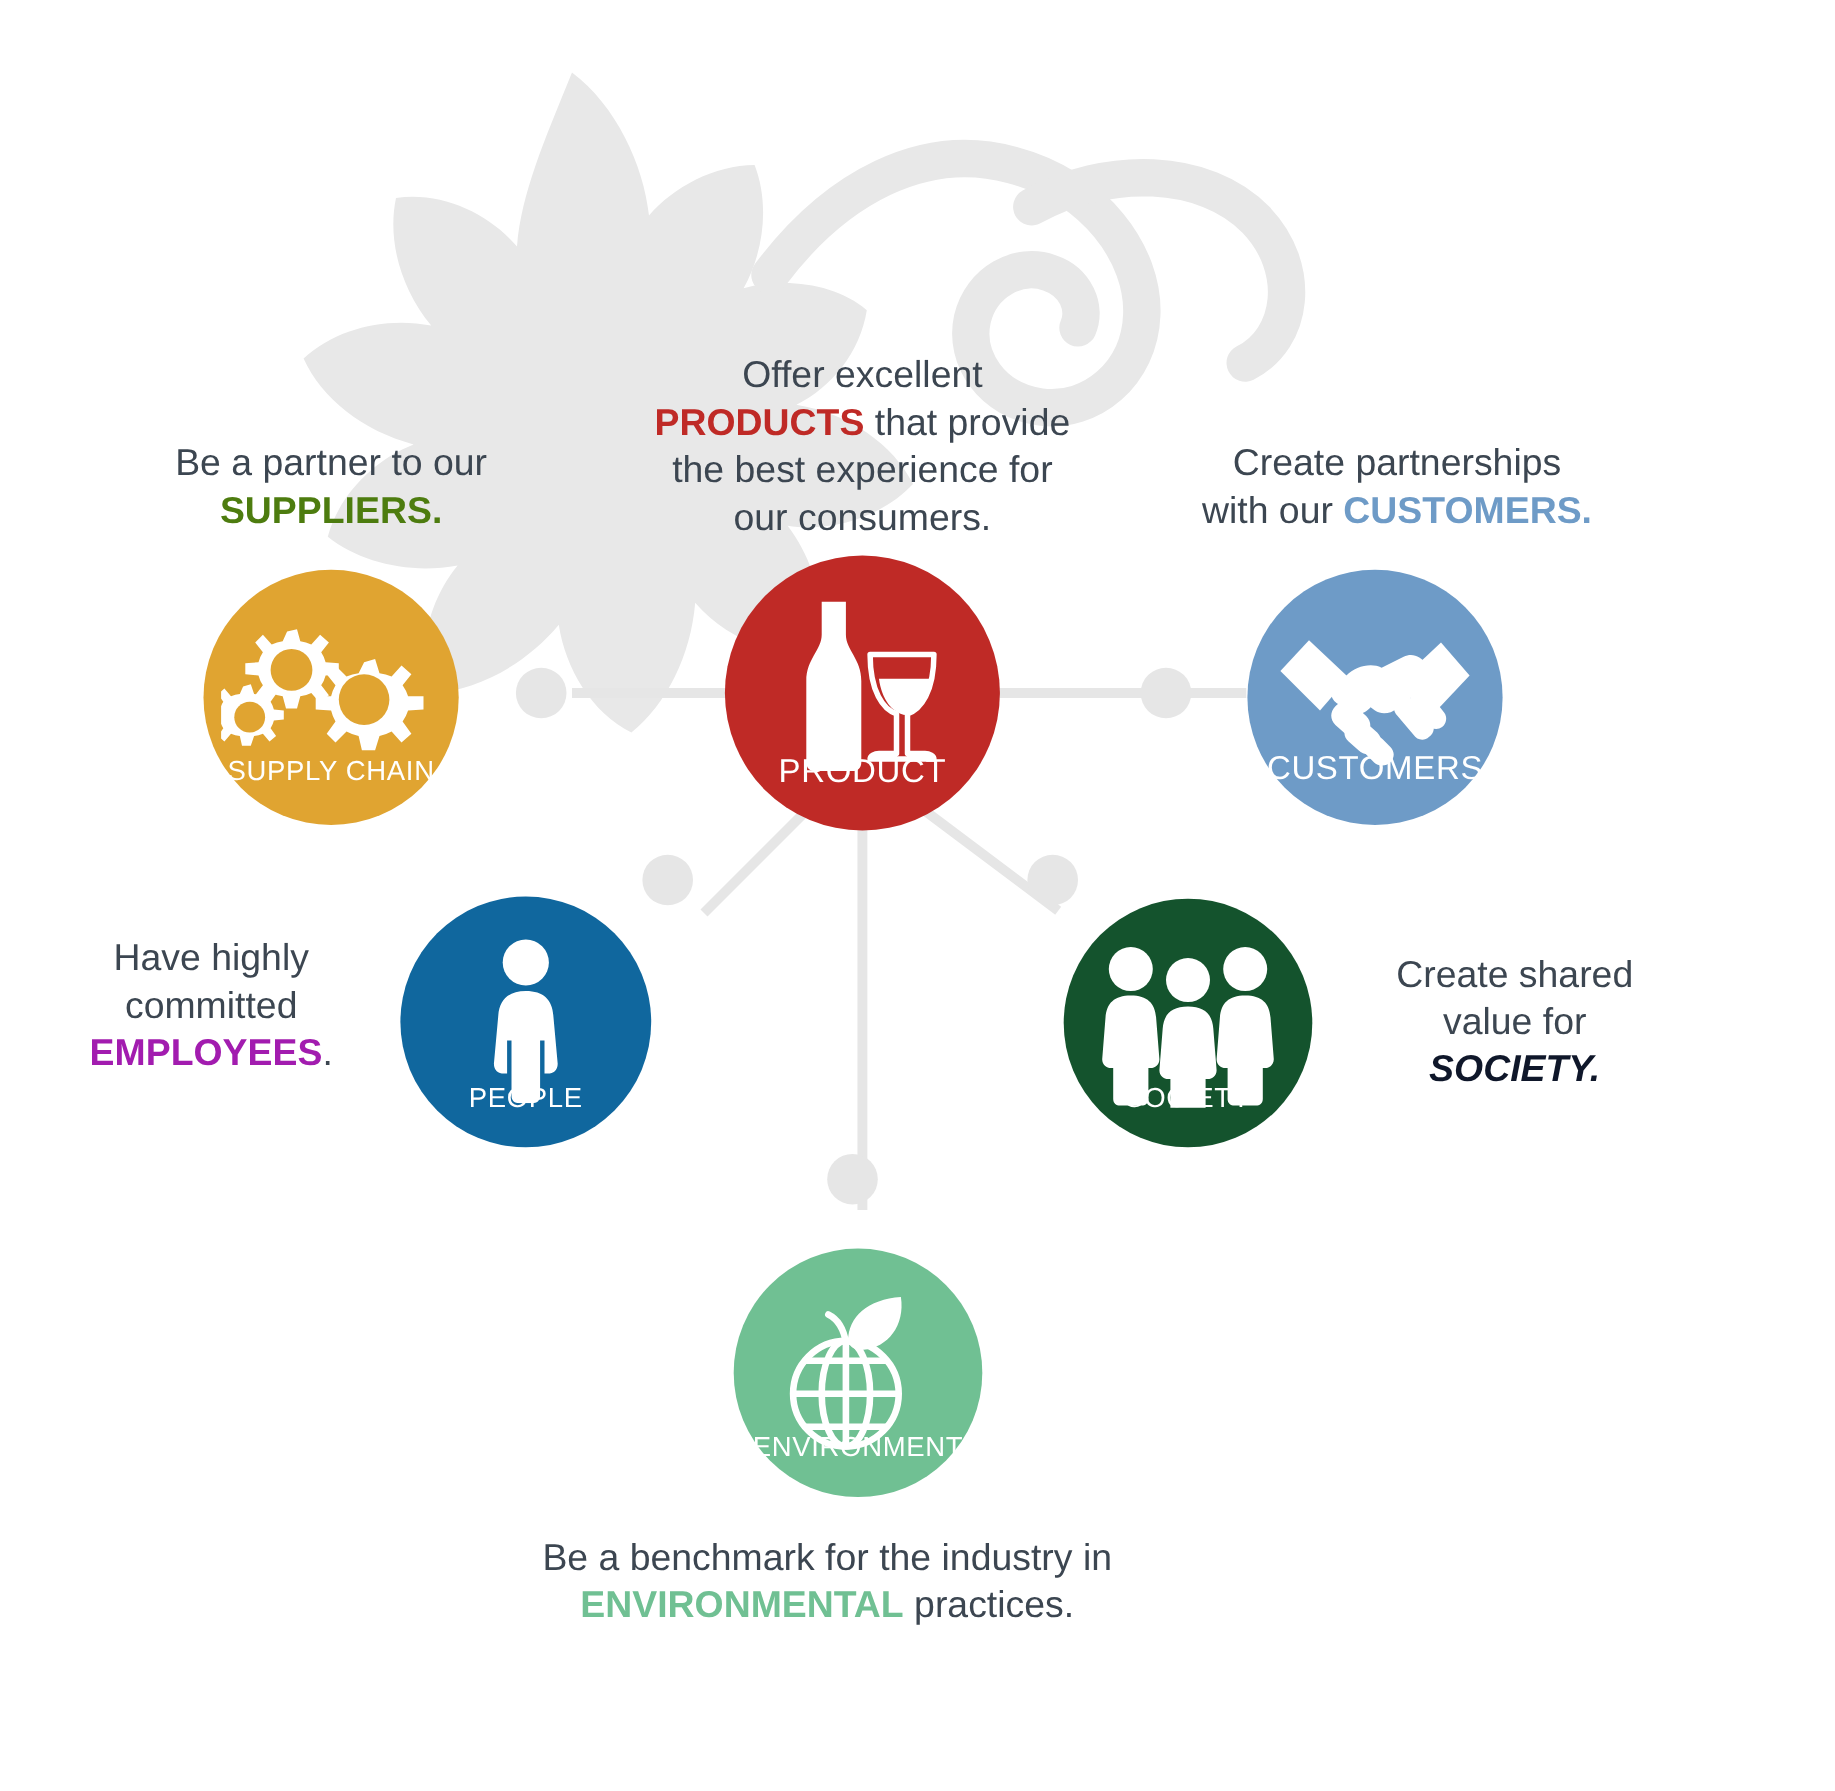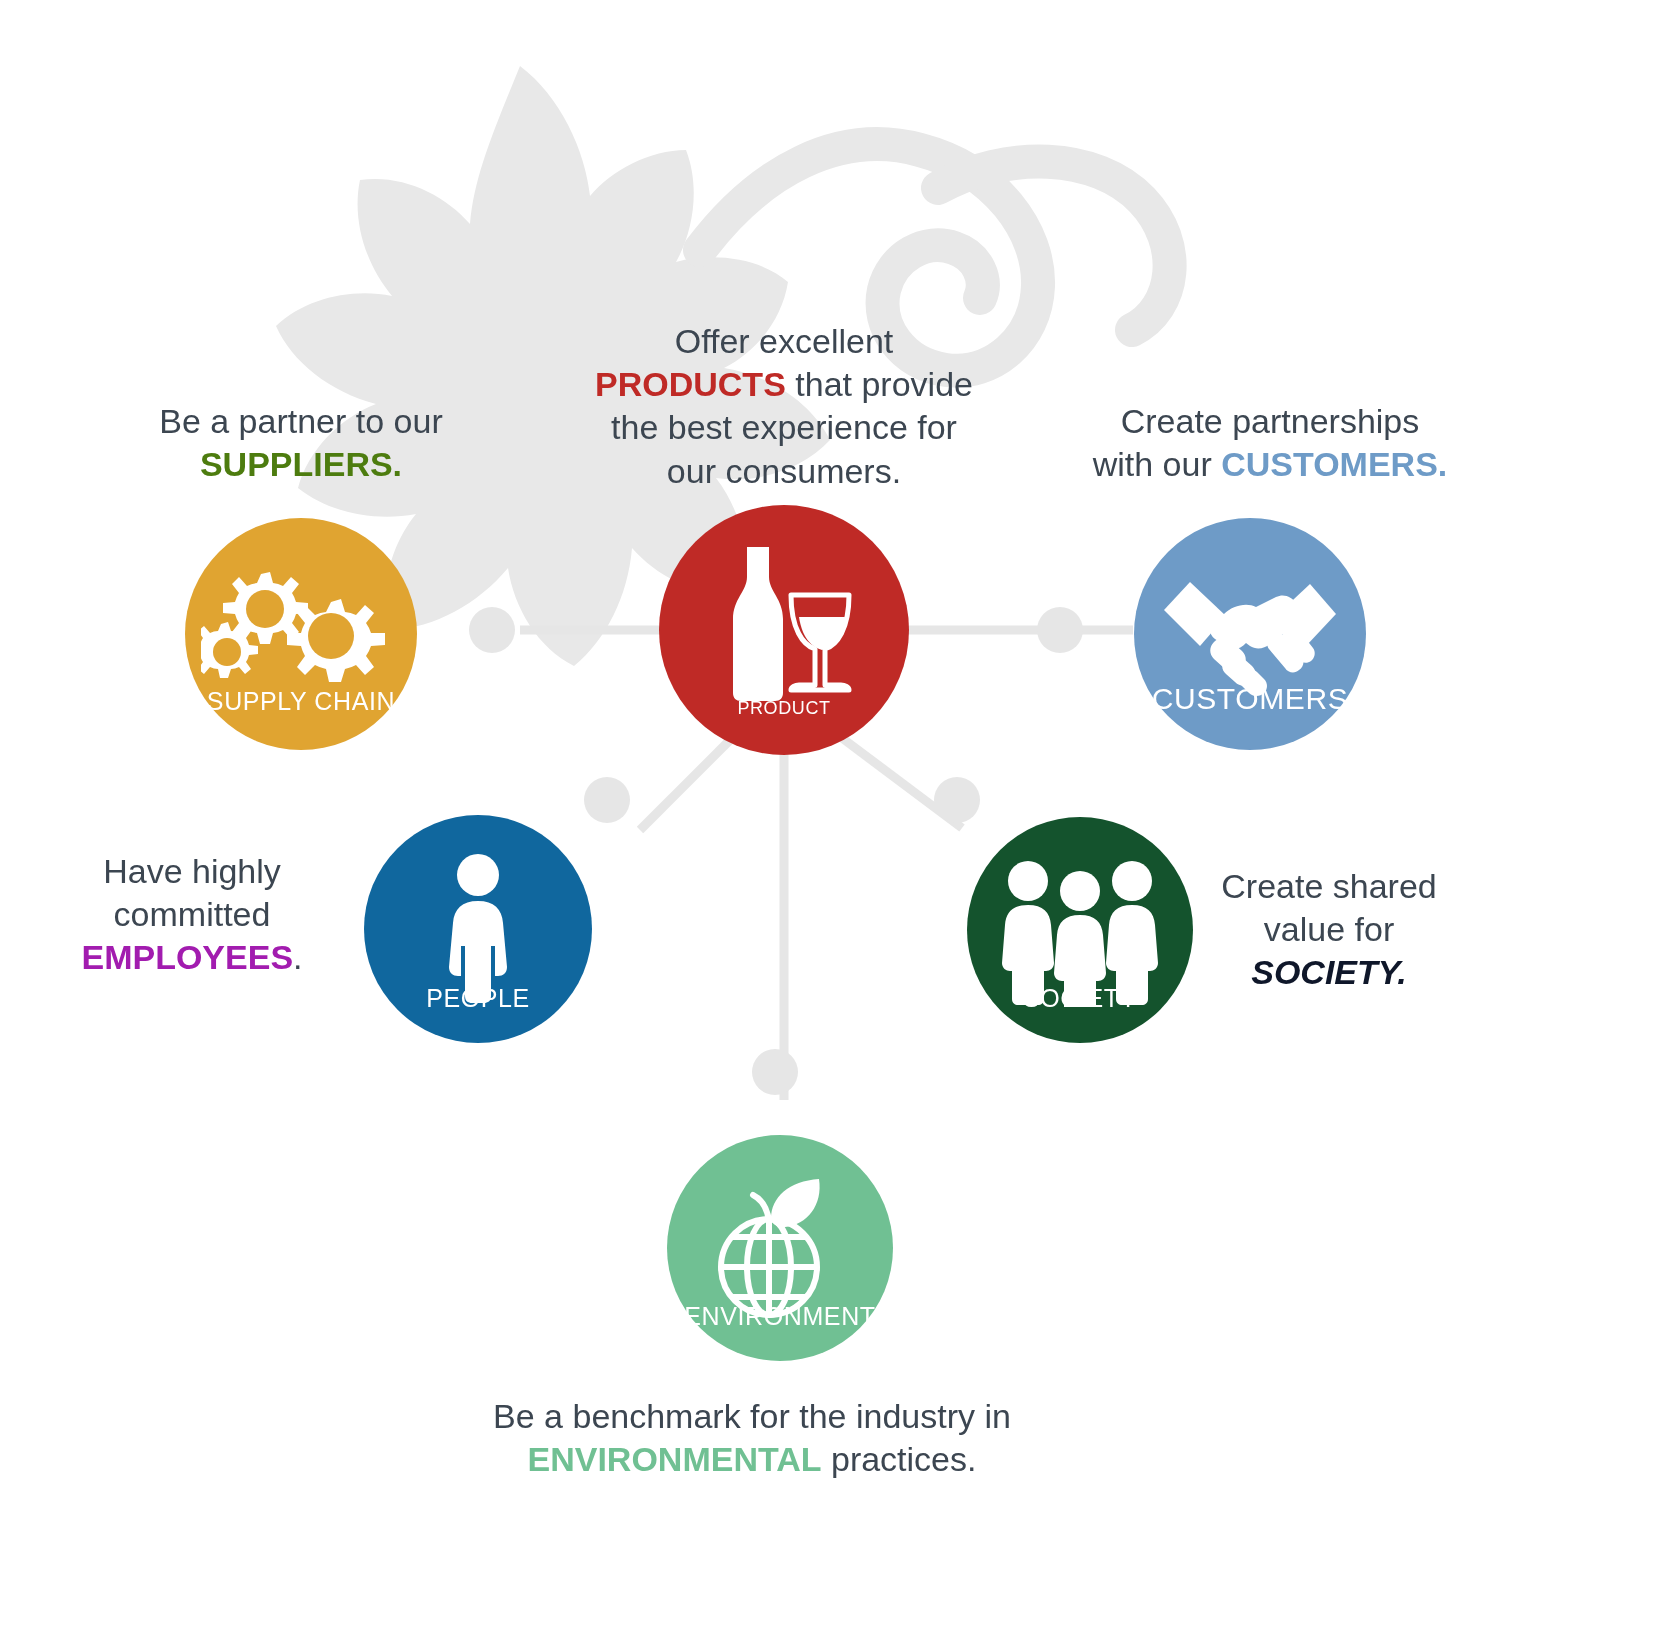--- a/index.html
+++ b/index.html
@@ -62,21 +62,21 @@
   }
 
   #node-supply  { left: 185px;  top: 518px;  width: 232px; height: 232px; background: #e0a431; }
   #node-product { left: 659px;  top: 505px;  width: 250px; height: 250px; background: #bf2a26; }
   #node-customers { left: 1134px; top: 518px; width: 232px; height: 232px; background: #6e9bc7; }
   #node-people  { left: 364px;  top: 815px;  width: 228px; height: 228px; background: #10679e; }
   #node-society { left: 967px;  top: 817px;  width: 226px; height: 226px; background: #14532d; }
   #node-environment { left: 667px; top: 1135px; width: 226px; height: 226px; background: #70c093; }
 
   #node-supply .node-label  { font-size: 25px; bottom: 34px; }
-  #node-product .node-label { font-size: 18px; bottom: 36px; }
+  #node-product .node-label { font-size: 30px; bottom: 36px; }
   #node-customers .node-label { font-size: 30px; bottom: 34px; }
   #node-people .node-label  { font-size: 25px; bottom: 30px; }
   #node-society .node-label { font-size: 25px; bottom: 30px; }
   #node-environment .node-label { font-size: 25px; bottom: 30px; }
 
   #node-supply .glyph  { top: 48px; }
   #node-product .glyph { top: 38px; }
   #node-customers .glyph { top: 52px; }
   #node-people .glyph  { top: 38px; }
   #node-society .glyph { top: 42px; }
@@ -89,21 +89,21 @@
     font-size: 34px;
     line-height: 1.27;
     font-weight: 400;
   }
   .caption b { font-weight: 700; }
 
   #cap-suppliers  { left: 96px;  top: 400px; width: 410px; text-align: center; }
   #cap-products   { left: 572px; top: 320px; width: 424px; text-align: center; }
   #cap-customers  { left: 1050px; top: 400px; width: 440px; text-align: center; }
   #cap-employees  { left: 48px;  top: 850px; width: 288px; text-align: center; }
-  #cap-society    { left: 1184px; top: 865px; width: 290px; text-align: center; }
+  #cap-society    { left: 1232px; top: 865px; width: 290px; text-align: center; }
   #cap-environment{ left: 452px; top: 1395px; width: 600px; text-align: center; }
 
   .c-suppliers { color: #4d7c0f; }
   .c-products  { color: #bf2a26; }
   .c-customers { color: #6e9bc7; }
   .c-employees { color: #a21caf; }
   .c-society   { color: #0f172a; font-style: italic; }
   .c-environment { color: #70c093; }
 </style>
 </head>

